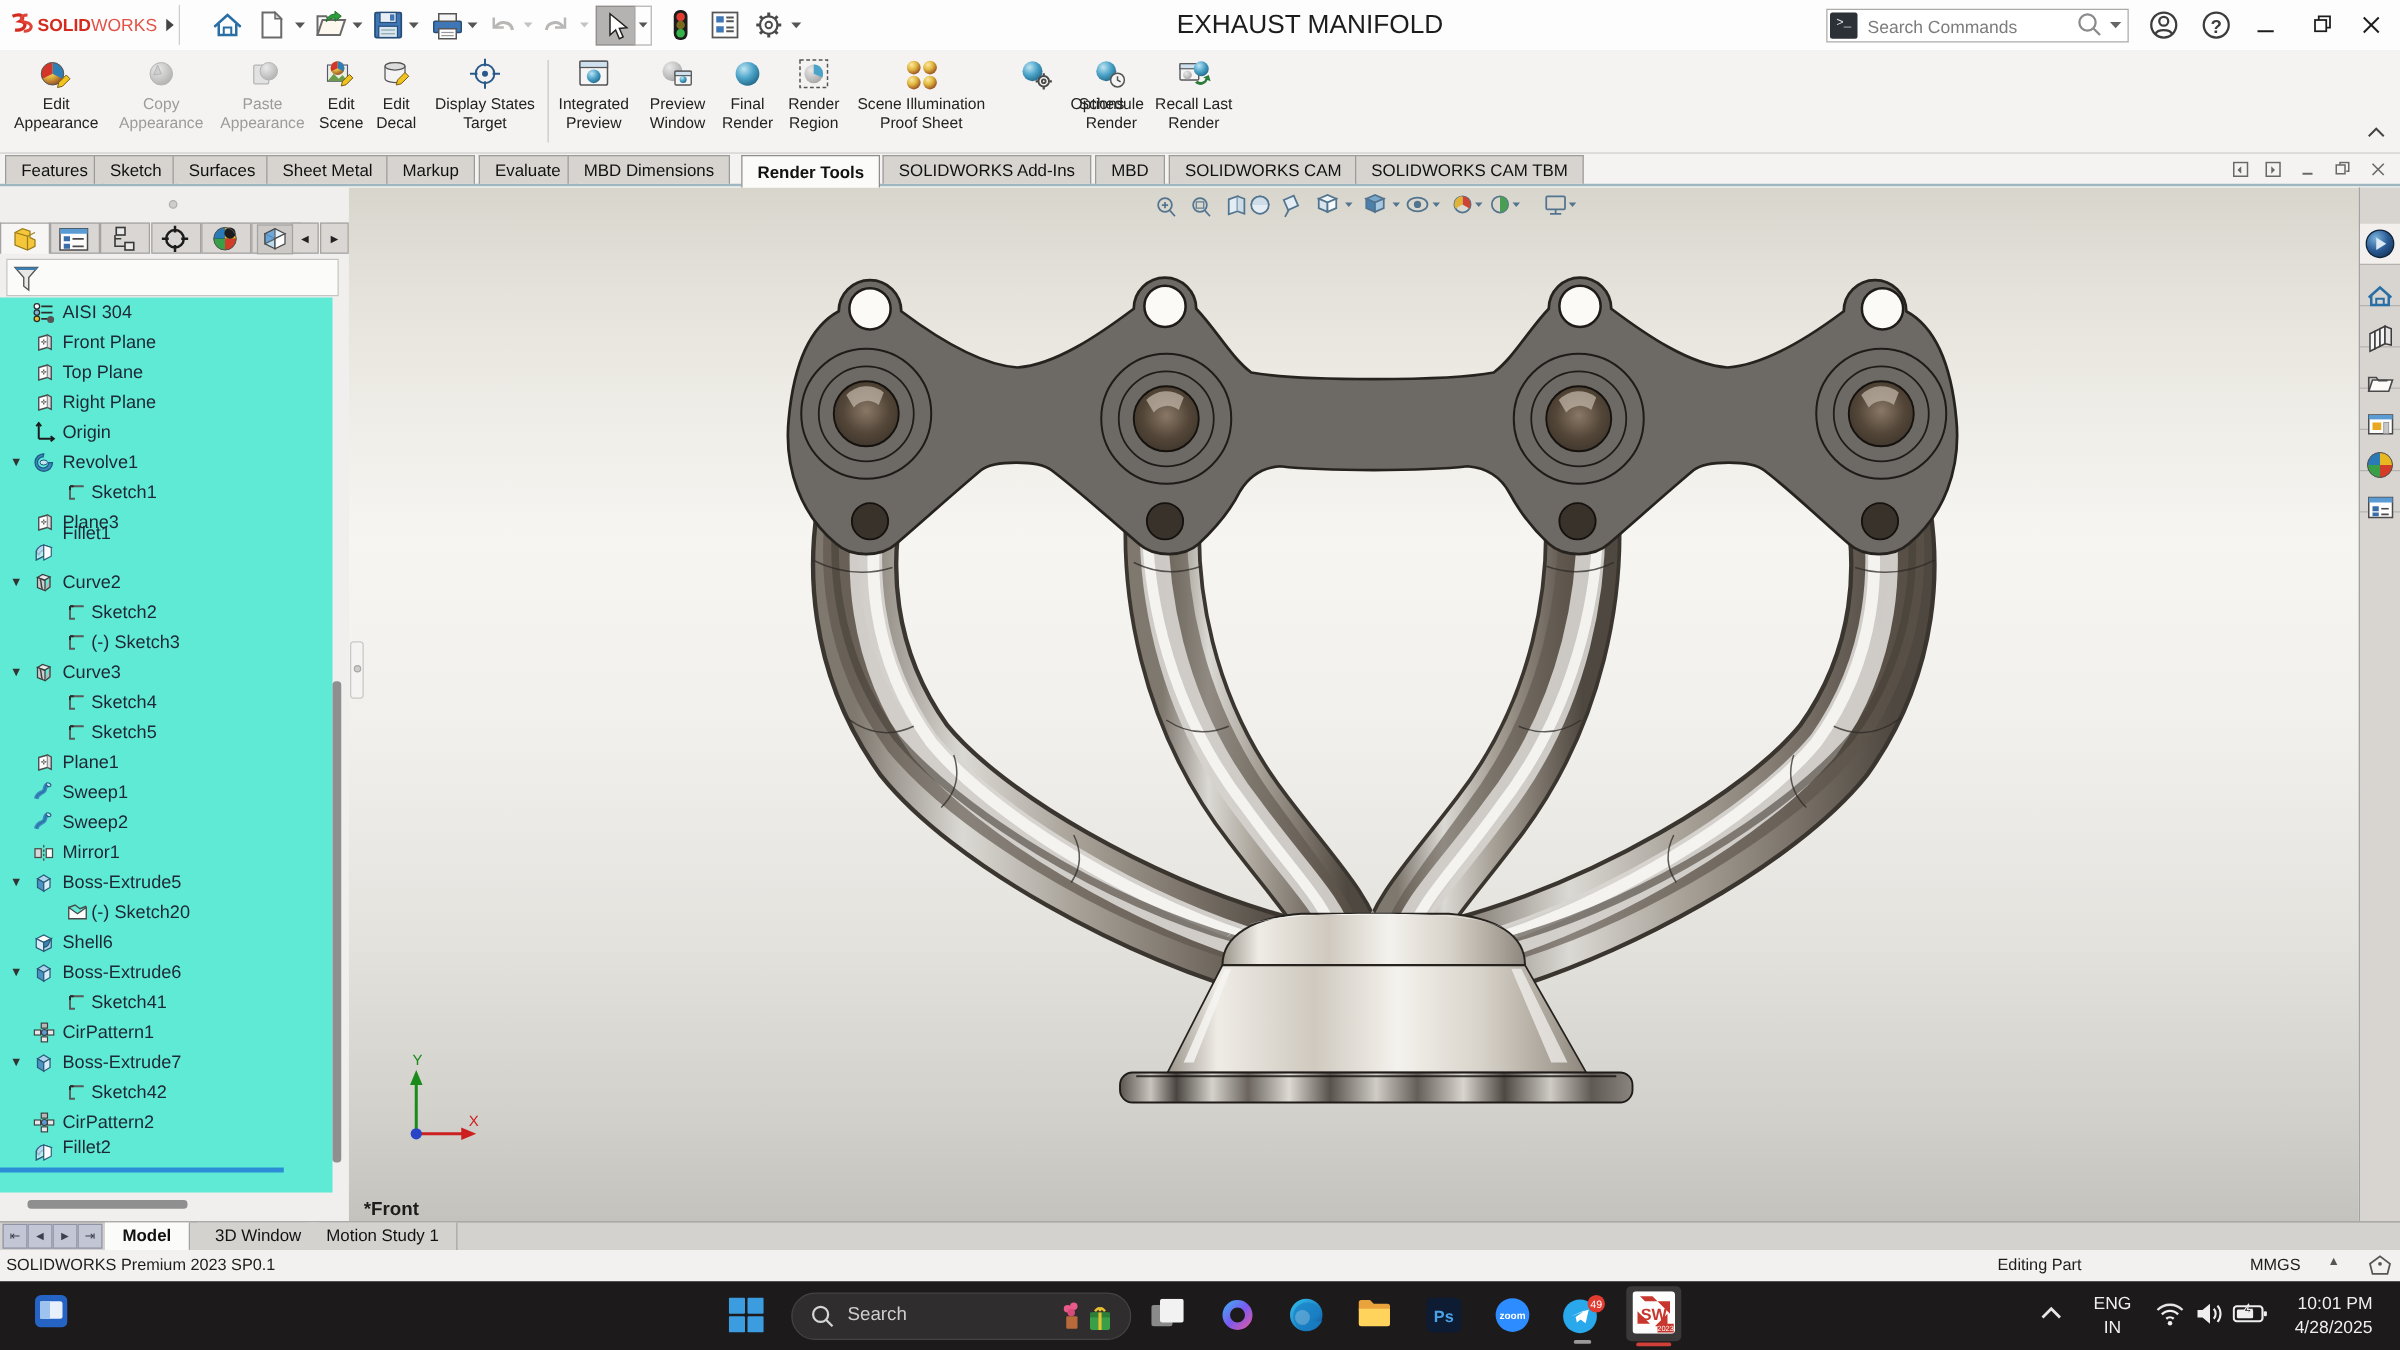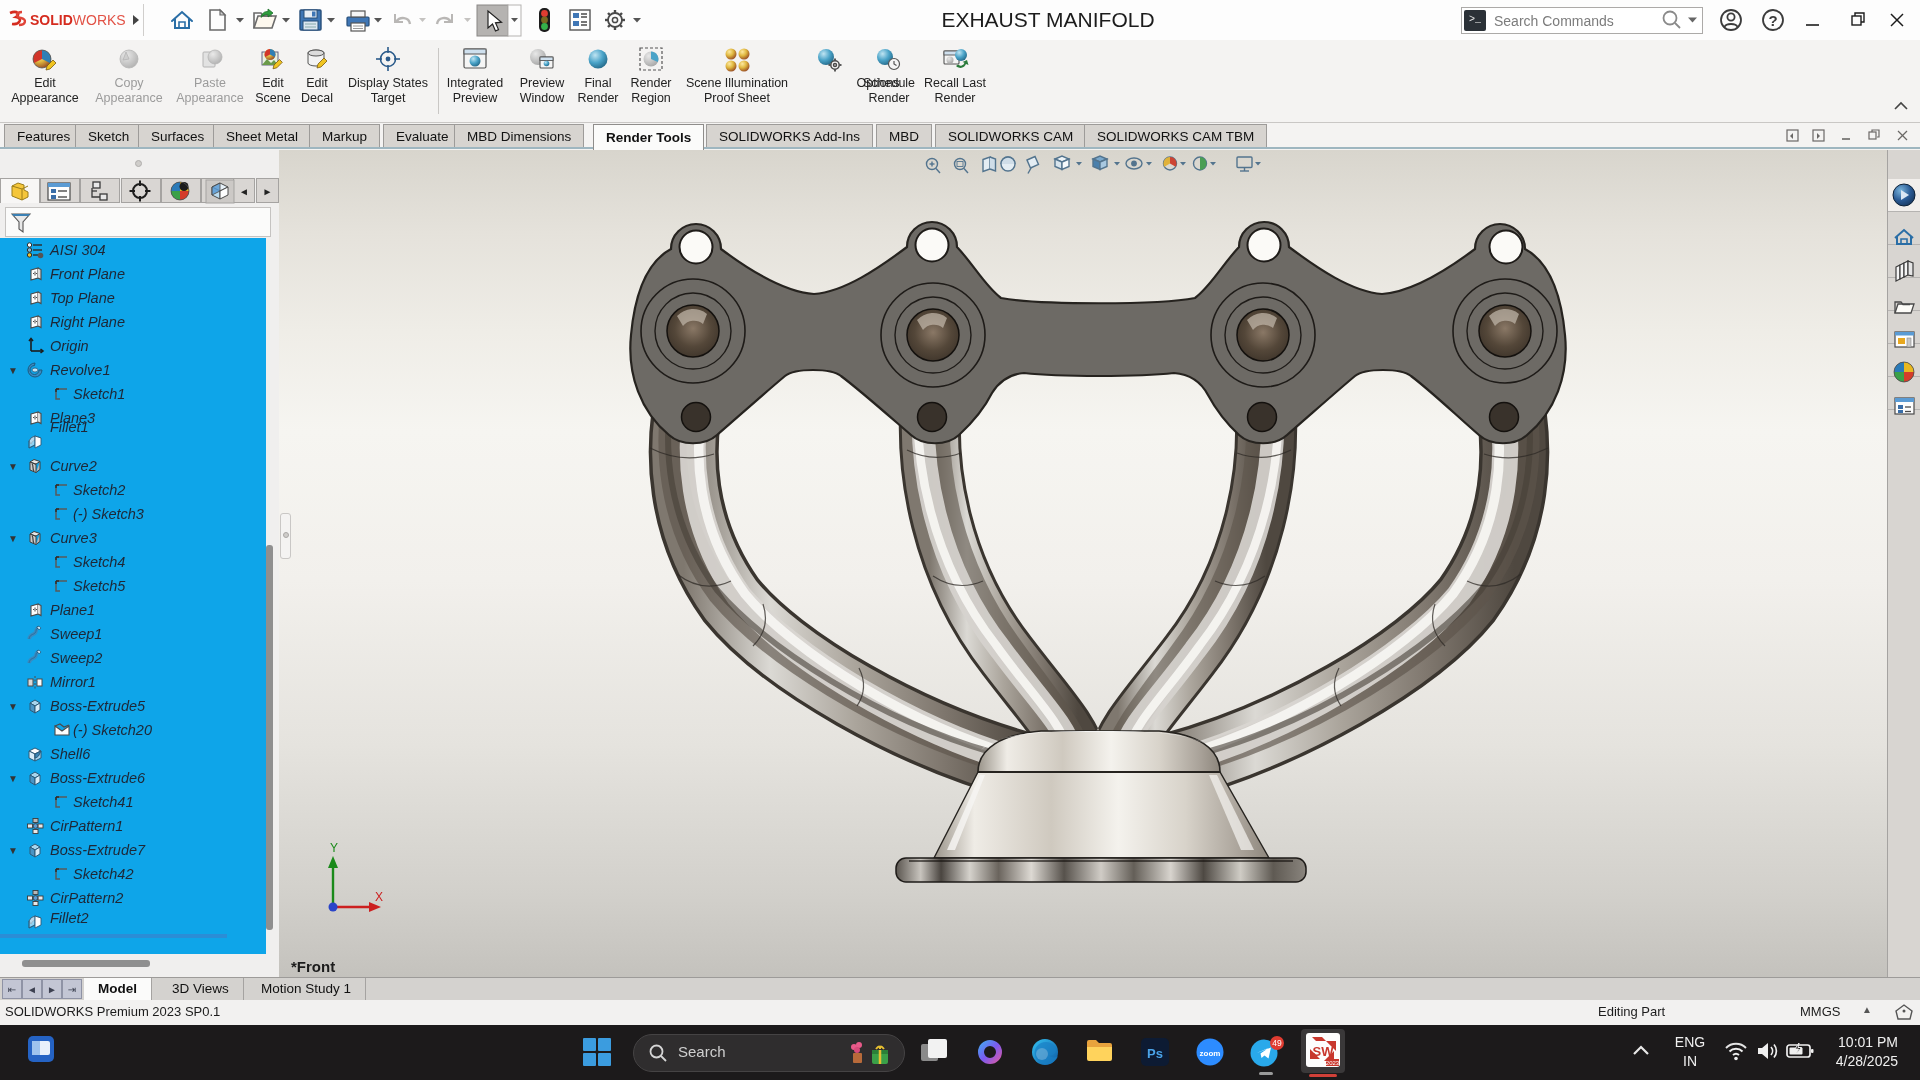--- a/index.html
+++ b/index.html
@@ -24,21 +24,21 @@
   .tab { position:absolute; top:1px; height:23px; line-height:23px; padding:0 12px; font-size:13.5px; color:#111; background:#d7d4d0; border:1px solid #9d9b99; border-bottom:none; }
   .tab.active { background:#fbfbfa; font-weight:bold; border-color:#8f8d8b; height:26px; line-height:25px; z-index:2; }
 
   
   #leftpanel { left:0; top:150px; width:279px; height:827px; background:#f0efee;  }
   #lp-tabs { position:absolute; left:0; top:28px; width:279px; height:26px; }
   .lptab { position:absolute; top:0; width:40px; height:25px; background:#d9d6d3; border:1px solid #a5a3a1; }
   .lptab.active { background:#f7f6f5; border-bottom:none; }
   .lparrow { position:absolute; top:0; width:22px; height:25px; background:#d9d6d3; border:1px solid #a5a3a1; font-size:10px; text-align:center; line-height:25px; color:#222; }
   #lp-filter { position:absolute; left:5px; top:57px; width:266px; height:30px; background:#fbfbfa; border:1px solid #c5c3c1; }
-  #tree { position:absolute; left:0; top:88px; width:266px; height:716px; background:#0ea5e9;font-style:italic; }
+  #tree { position:absolute; left:0; top:88px; width:266px; height:716px; background:#5eead4; }
   .trow { position:absolute; height:24px; font-size:14.5px; color:#1e2736; line-height:24px; white-space:nowrap; }
   .texp { position:absolute; font-size:10px; color:#333; }
 
   
   #viewport { left:279px; top:150px; width:1608px; height:827px; }
 
   
   #taskpane { left:1887px; top:150px; width:33px; height:827px; background:#d8d5d1; border-left:1px solid #a5a3a1; }
   .tpbtn { position:absolute; left:0; width:32px; height:33px; border-bottom:1px solid #b5b3b1; }
 
@@ -945,21 +945,21 @@
           <line x1="17" y1="232.5" x2="23" y2="232.5" stroke="#4a4a4a" stroke-width="1.3"></line>
         </g>
     </svg>
   </div>
   <div class="abs" id="modeltabs">
     <div class="navbtn" style="left:2px">⇤</div>
     <div class="navbtn" style="left:22px">◄</div>
     <div class="navbtn" style="left:42px">►</div>
     <div class="navbtn" style="left:62px">⇥</div>
     <div class="mtab active" style="left:84px">Model</div>
-    <div class="mtab" style="left:158px">3D Views</div>
+    <div class="mtab" style="left:158px">3D Window</div>
     <div class="mtab" style="left:247px">Motion Study 1</div>
   </div>
   <div class="abs" id="statusbar">
     <span style="position:absolute;left:5px;top:4px">SOLIDWORKS Premium 2023 SP0.1</span>
     <span style="position:absolute;left:1598px;top:4px">Editing Part</span>
     <span style="position:absolute;left:1800px;top:4px">MMGS</span>
     <span style="position:absolute;left:1862px;top:4px;font-size:10px;color:#555">▲</span>
     <svg class="abs" style="left:1894px;top:3px" width="20" height="18" viewBox="0 0 20 18">
         <path d="M2 8 l8 -6 8 6 -2 8 h-12 z" fill="none" stroke="#555" stroke-width="1.4"></path>
         <circle cx="10" cy="8" r="1.5" fill="#555"></circle>

